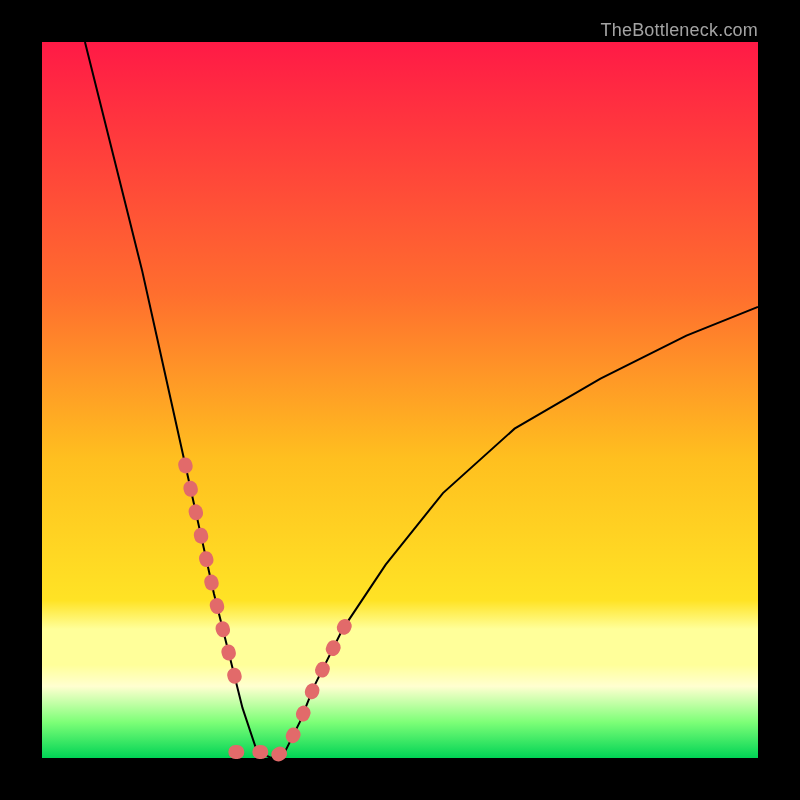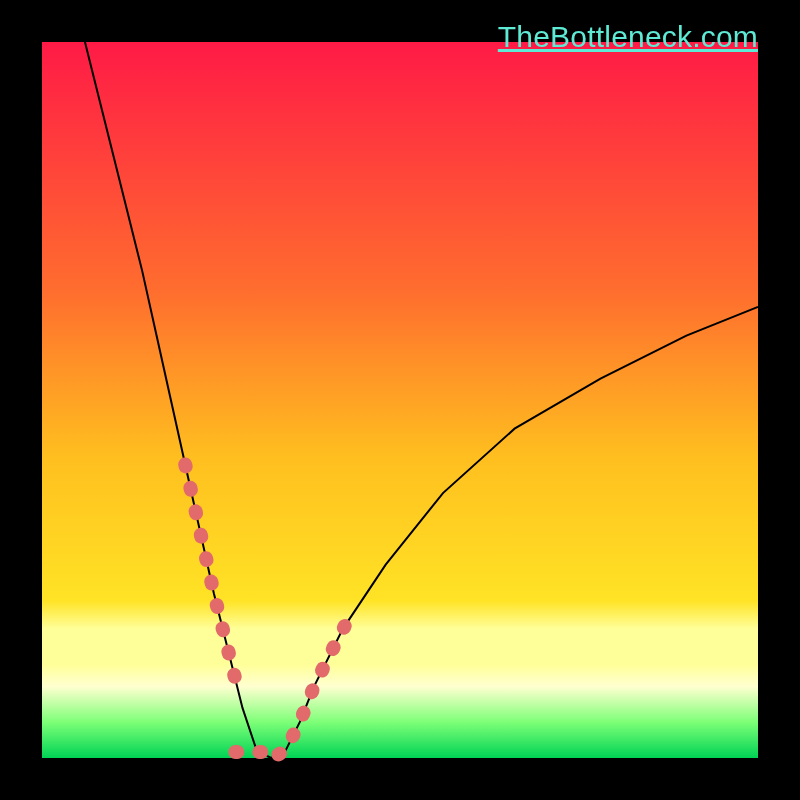--- a/index.html
+++ b/index.html
@@ -35,25 +35,24 @@
       var(--c-band) 87%,
       var(--c-pale) 90%,
       var(--c-greenlt) 95%,
       var(--c-green) 100%
     );
   }
   .watermark {
     position: absolute;
     top: 20px;
     right: 42px;
-    color: #5eead4;
-    font-size: 30px;
+    color: #a3a3a3;
+    font-size: 18px;
     letter-spacing: 0.2px;
     user-select: none;
-    text-decoration: underline;
   }
   svg.curve {
     position: absolute;
     left: 0; top: 0;
     width: 716px;
     height: 716px;
     overflow: visible;
   }
   .line {
     fill: none;

